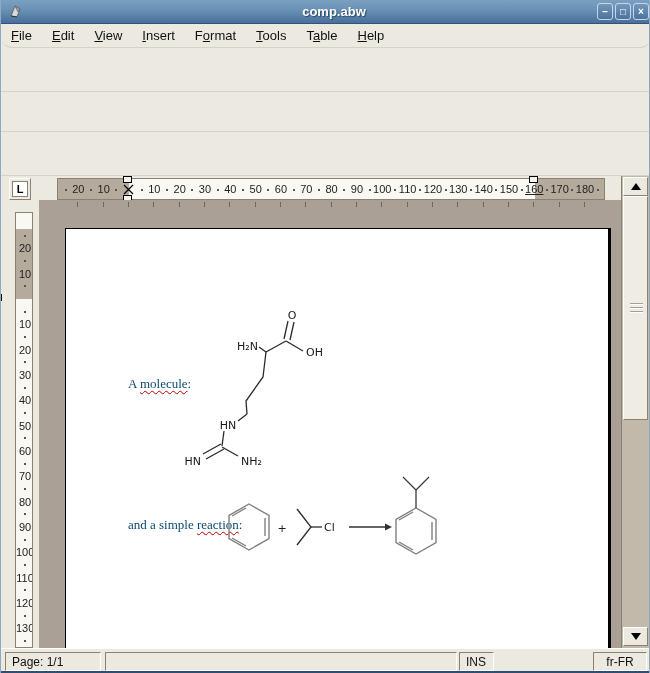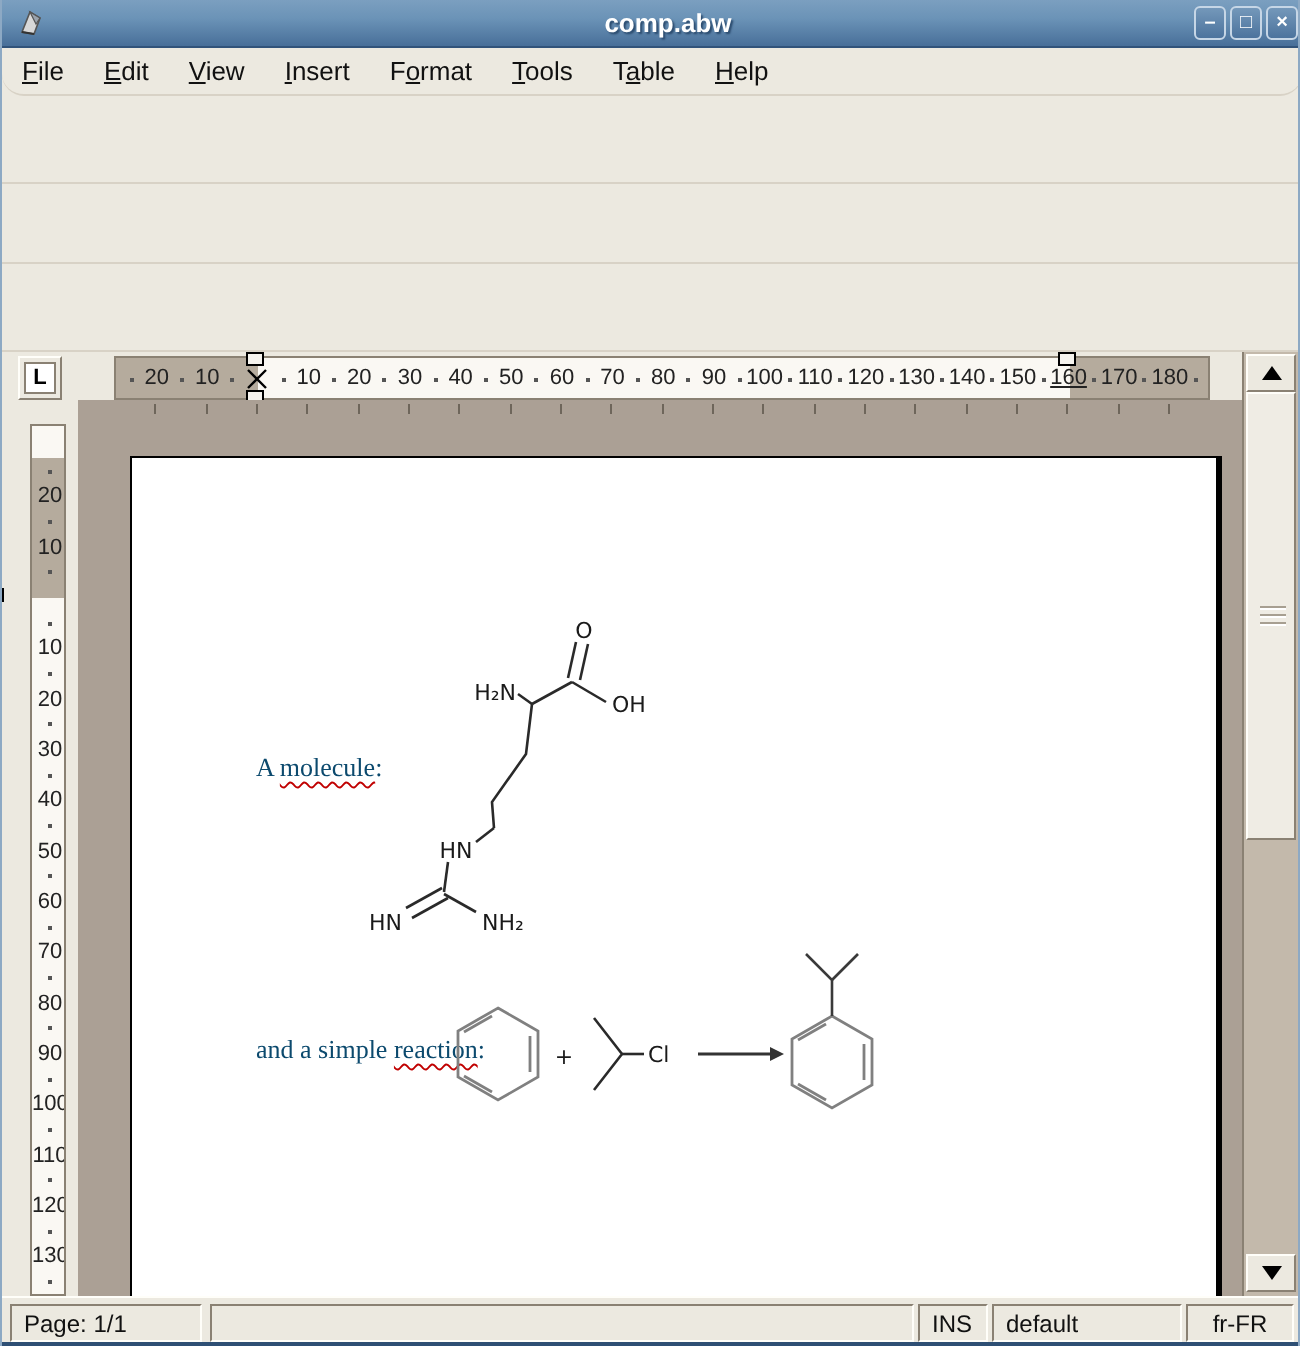--- a/index.html
+++ b/index.html
@@ -603,15 +603,14 @@
     <svg width="10" height="7" viewBox="0 0 10 7">
         <path d="M5 7L0 0h10z" fill="#000"></path>
       </svg>
   </div>
 </div>
 
 <div class="statusbar">
   <div class="scell" style="left:4px;width:96px">Page: 1/1</div>
   <div class="scell" style="left:104px;width:352px"></div>
   <div class="scell" style="left:458px;width:35px;text-align:left">INS</div>
-  <div class="scell" style="left:495px;width:95px">default</div>
   <div class="scell" style="left:592px;width:54px;text-align:center">fr-FR</div>
 </div>
 
 </body></html>

